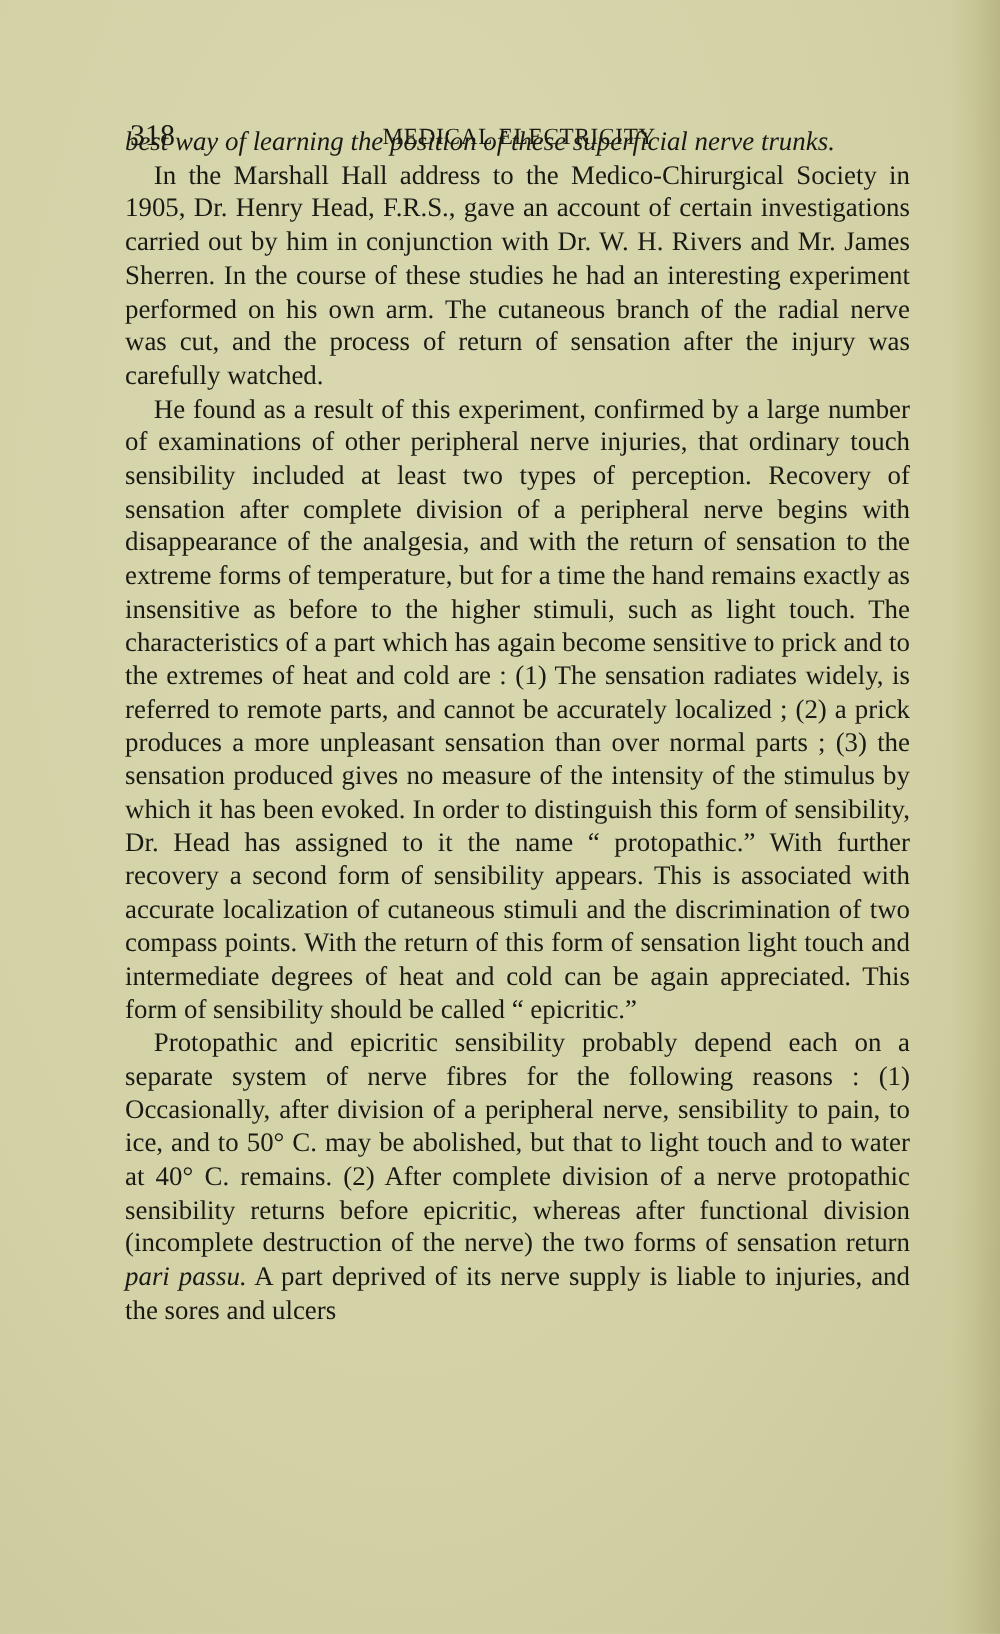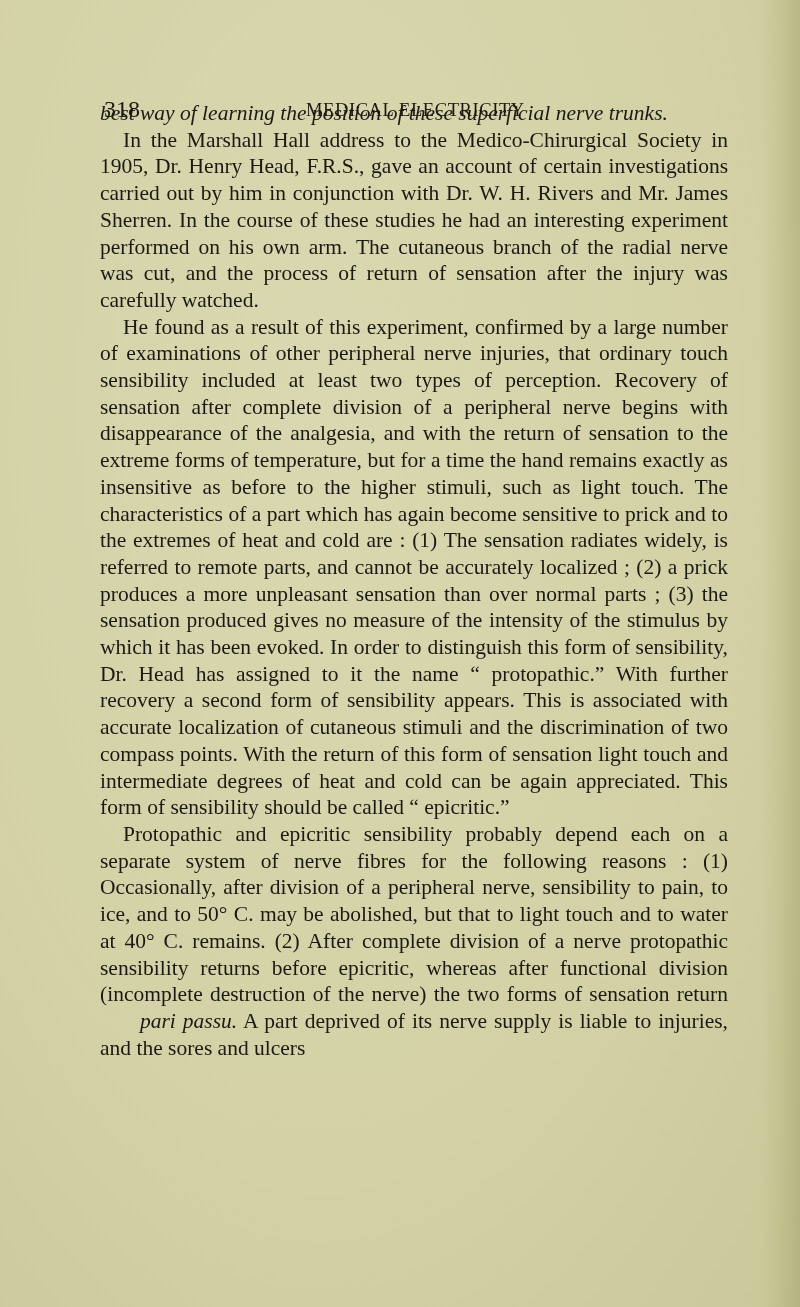--- a/index.html
+++ b/index.html
@@ -61,21 +61,20 @@
     }
     .body-text p {
       margin: 0;
       text-indent: 23px;
     }
     .body-text p.continued {
       text-indent: 0;
       font-style: italic;
     }
     .body-text em {
-      margin-left: 40px;
     }
   </style>
 </head>
 <body>
 
 <div class="page">
   <div class="running-head">
     <span class="page-number">318</span>
     <span class="running-title">MEDICAL ELECTRICITY</span>
   </div>

